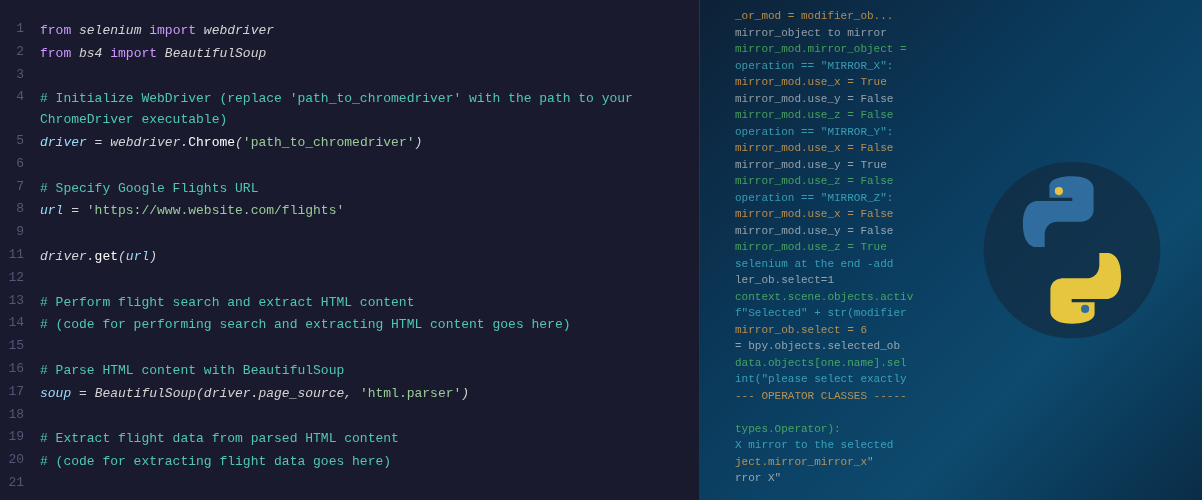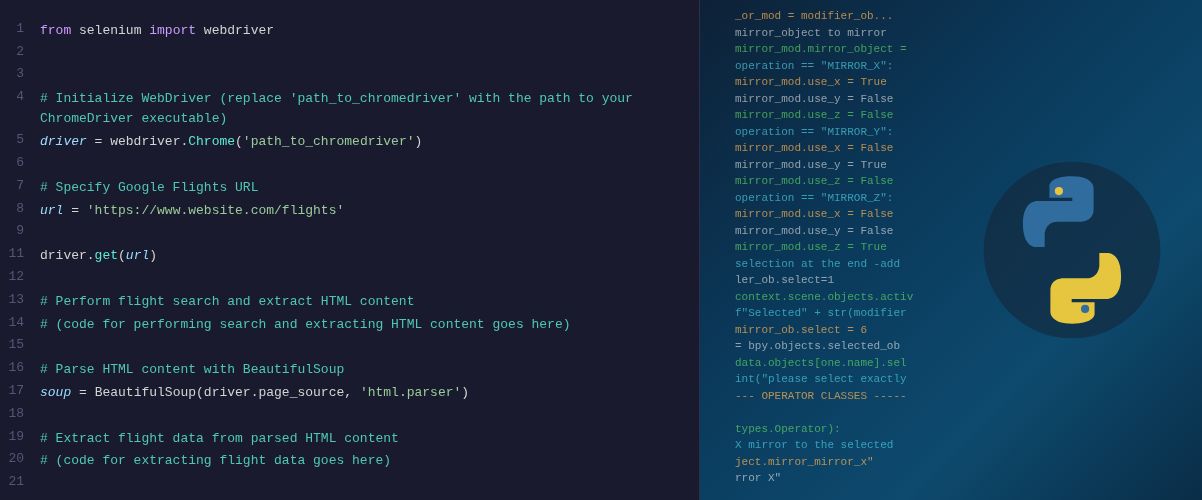--- a/index.html
+++ b/index.html
@@ -42,23 +42,23 @@
     .code-content {
       font-size: 13px;
       line-height: 1.6;
       flex: 1;
     }
 
     
     .kw { color: #cc99ff; } 
     .str { color: #99cc99; } 
     .comment { color: #4ec9b0; } 
-    .plain { color: #d4d4d4; } 
+    .plain { color: #d4d4d4; font-style: italic; } 
     .var { color: #9cdcfe; font-style: italic; } 
-    .method { color: #5eead4; } 
+    .method { color: #ffffff; } 
 
     
     .right-panel {
       flex: 1;
       height: 500px;
       position: relative;
       overflow: hidden;
       background: linear-gradient(135deg, #0d2137 0%, #0a3a5c 40%, #0d4a6e 70%, #0a2d47 100%);
     }
 
@@ -113,20 +113,21 @@
 <body>
 
 <div class="code-panel">
   <div id="code-lines-container">
       <div class="code-line">
         <span class="line-number">1</span>
         <span class="code-content"><span class="kw">from</span><span class="plain"> selenium </span><span class="kw">import</span><span class="plain"> webdriver</span></span>
       </div>
       <div class="code-line">
         <span class="line-number">2</span>
+        <span class="code-content"><span class="kw">from</span><span class="plain"> bs4 </span><span class="kw">import</span><span class="plain"> BeautifulSoup</span></span>
       </div>
       <div class="code-line">
         <span class="line-number">3</span>
         <span class="code-content">&nbsp;</span>
       </div>
       <div class="code-line">
         <span class="line-number">4</span>
         <span class="code-content"><span class="comment"># Initialize WebDriver (replace 'path_to_chromedriver' with the path to your ChromeDriver executable)</span></span>
       </div>
       <div class="code-line">
@@ -206,21 +207,21 @@
       <div class="bg-line bg-white">mirror_mod.use_y = False</div>
       <div class="bg-line bg-green">mirror_mod.use_z = False</div>
       <div class="bg-line bg-cyan">operation == "MIRROR_Y":</div>
       <div class="bg-line bg-orange">mirror_mod.use_x = False</div>
       <div class="bg-line bg-white">mirror_mod.use_y = True</div>
       <div class="bg-line bg-green">mirror_mod.use_z = False</div>
       <div class="bg-line bg-cyan">operation == "MIRROR_Z":</div>
       <div class="bg-line bg-orange">mirror_mod.use_x = False</div>
       <div class="bg-line bg-white">mirror_mod.use_y = False</div>
       <div class="bg-line bg-green">mirror_mod.use_z = True</div>
-      <div class="bg-line bg-cyan">selection at the end -add</div>
+      <div class="bg-line bg-cyan">selenium at the end -add</div>
       <div class="bg-line bg-white">ler_ob.select=1</div>
       <div class="bg-line bg-green">context.scene.objects.activ</div>
       <div class="bg-line bg-cyan">f"Selected" + str(modifier</div>
       <div class="bg-line bg-orange">mirror_ob.select = 6</div>
       <div class="bg-line bg-white">= bpy.objects.selected_ob</div>
       <div class="bg-line bg-green">data.objects[one.name].sel</div>
       <div class="bg-line bg-cyan">int("please select exactly</div>
       <div class="bg-line bg-orange">--- OPERATOR CLASSES -----</div>
       <div class="bg-line bg-white">&nbsp;</div>
       <div class="bg-line bg-green">types.Operator):</div>

